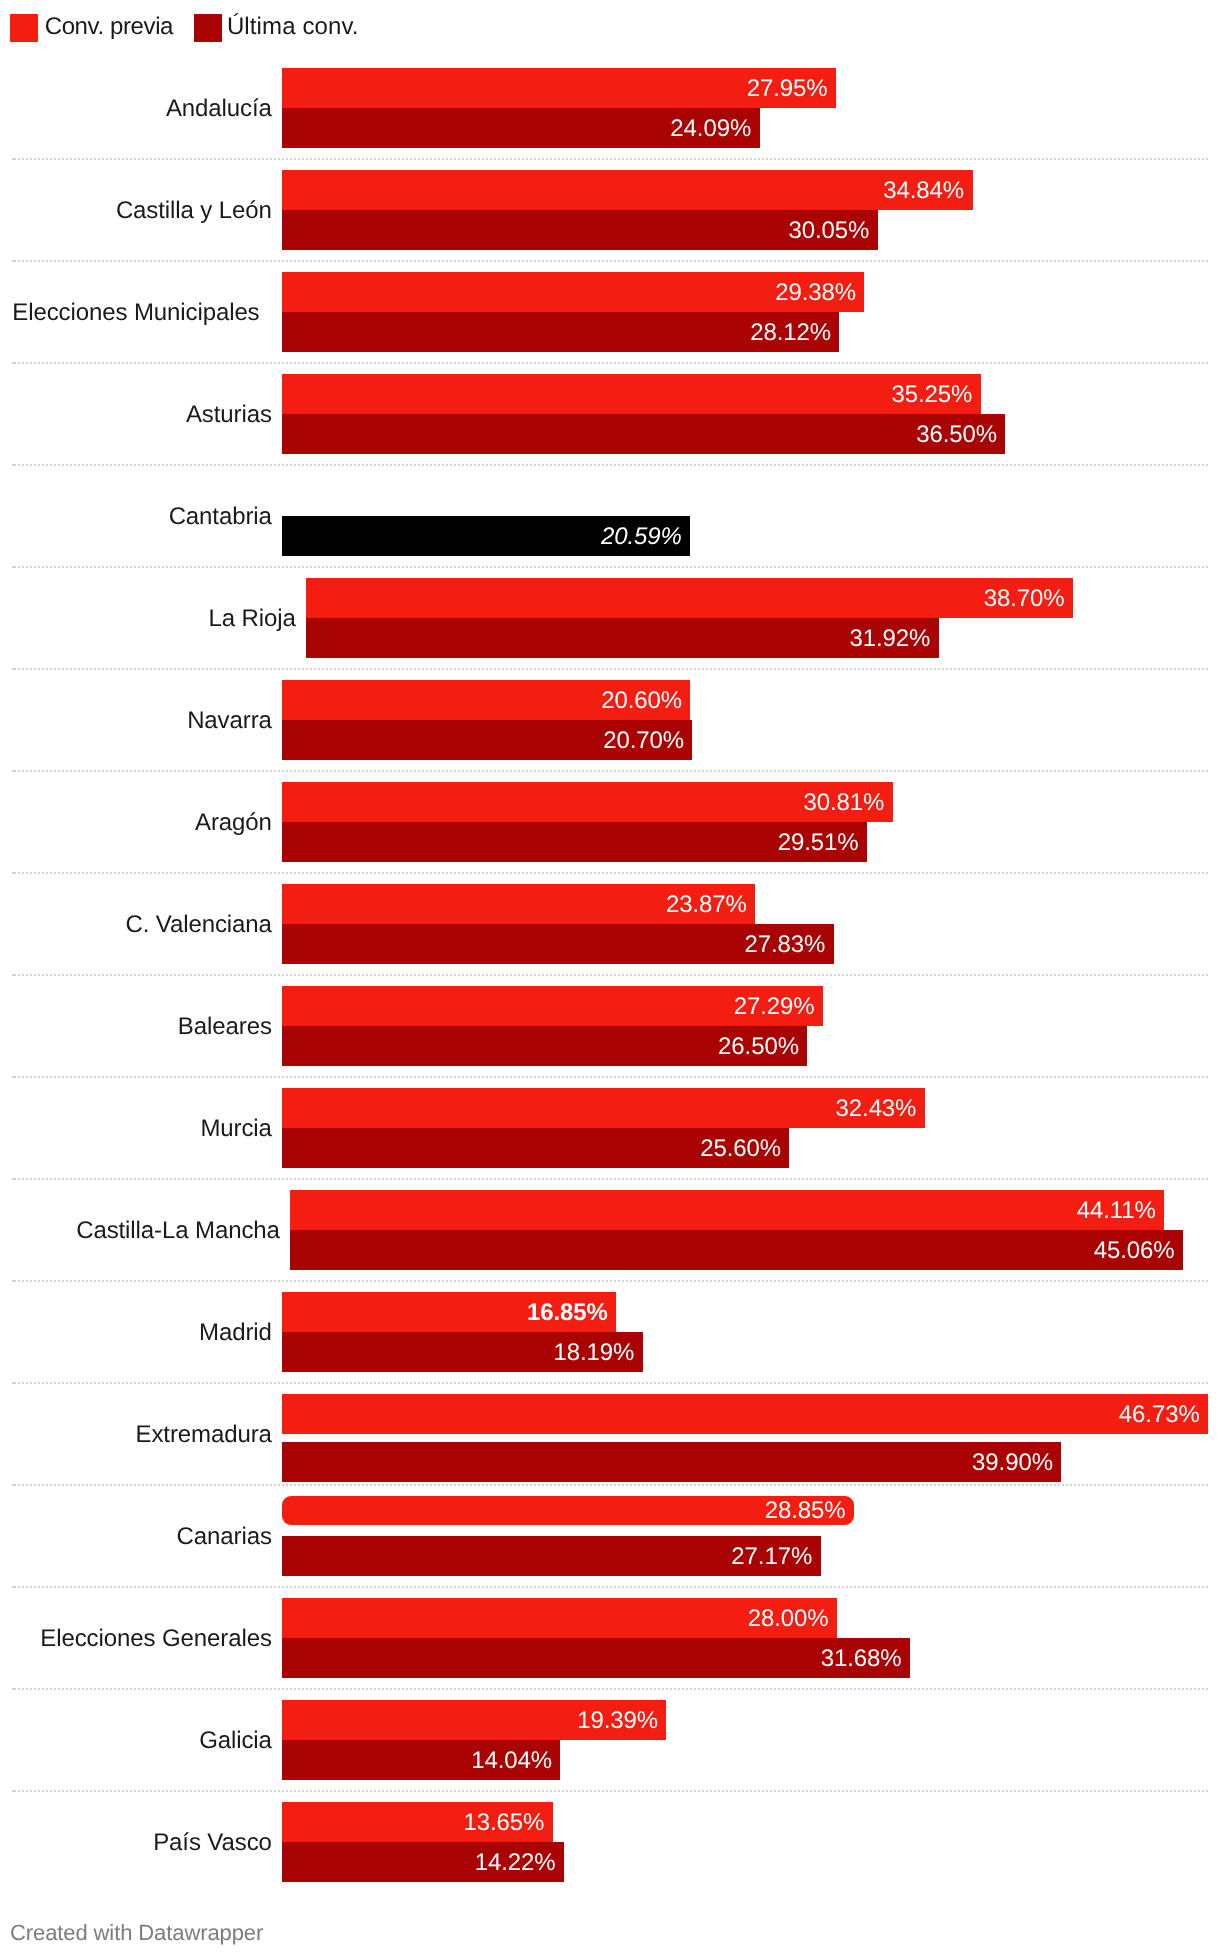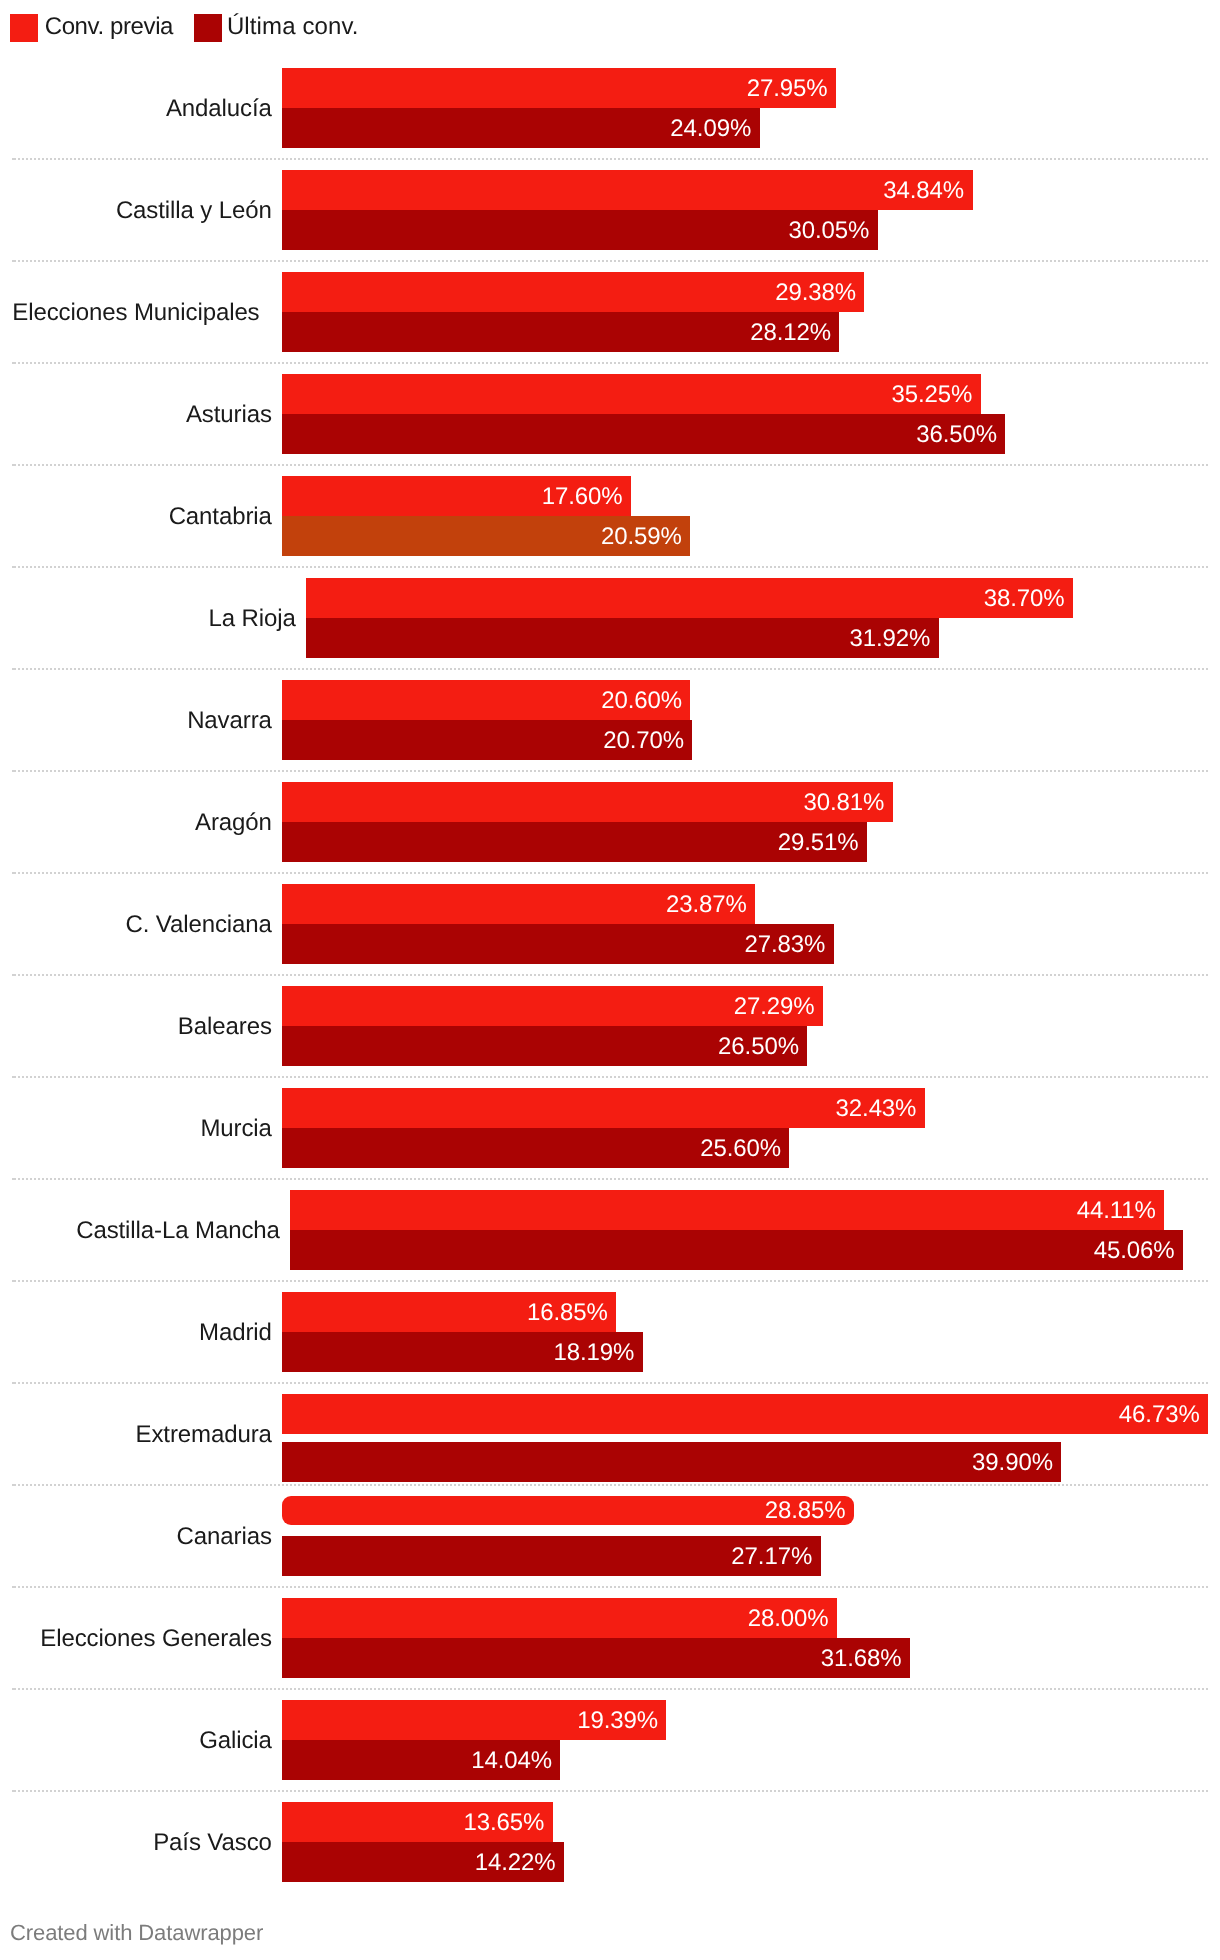--- a/index.html
+++ b/index.html
@@ -171,24 +171,21 @@
         <div class="bar" style="top: 0px; height: 40px; width: 698.338px; background: rgb(244, 29, 18);">
           <span class="bar-value">35.25%</span>
         </div>
         <div class="bar" style="top: 40px; height: 40px; width: 723.101px; background: rgb(170, 3, 3);">
           <span class="bar-value">36.50%</span>
         </div>
       </div>
       <div class="gridline" style="top: 464px;"></div>
       <div class="row" style="top: 476px; height: 80px;">
         <div class="row-label" style="top: 27.2px; line-height: 28px;">Cantabria</div>
-        <div class="bar" style="top: 0px; height: 40px; width: 348.674px; background: rgb(244, 29, 18);">
-          <span class="bar-value">17.60%</span>
-        </div>
-        <div class="bar" style="top: 40px; height: 40px; width: 407.908px; background: #c2410c;">
+        <div class="bar" style="top: 40px; height: 40px; width: 407.908px; background: #000000; font-style: italic;">
           <span class="bar-value">20.59%</span>
         </div>
       </div>
       <div class="gridline" style="top: 566px;"></div>
       <div class="row" style="top: 578px; height: 80px; margin-left: 24px;">
         <div class="row-label" style="top: 27.2px; line-height: 28px;">La Rioja</div>
         <div class="bar" style="top: 0px; height: 40px; width: 766.686px; background: rgb(244, 29, 18);">
           <span class="bar-value">38.70%</span>
         </div>
         <div class="bar" style="top: 40px; height: 40px; width: 632.367px; background: rgb(170, 3, 3);">
@@ -251,21 +248,21 @@
         <div class="bar" style="top: 0px; height: 40px; width: 873.863px; background: rgb(244, 29, 18);">
           <span class="bar-value">44.11%</span>
         </div>
         <div class="bar" style="top: 40px; height: 40px; width: 892.684px; background: rgb(170, 3, 3);">
           <span class="bar-value">45.06%</span>
         </div>
       </div>
       <div class="gridline" style="top: 1280px;"></div>
       <div class="row" style="top: 1292px; height: 80px;">
         <div class="row-label" style="top: 27.2px; line-height: 28px;">Madrid</div>
-        <div class="bar" style="top: 0px; height: 40px; width: 333.815px; background: rgb(244, 29, 18);">
+        <div class="bar" style="top: 0px; height: 40px; width: 333.815px; background: rgb(244, 29, 18); font-weight: bold;">
           <span class="bar-value">16.85%</span>
         </div>
         <div class="bar" style="top: 40px; height: 40px; width: 360.362px; background: rgb(170, 3, 3);">
           <span class="bar-value">18.19%</span>
         </div>
       </div>
       <div class="gridline" style="top: 1382px;"></div>
       <div class="row" style="top: 1394px; height: 80px;">
         <div class="row-label" style="top: 27.2px; line-height: 28px;">Extremadura</div>
         <div class="bar" style="top: 0px; height: 40px; width: 925.768px; background: rgb(244, 29, 18);">

